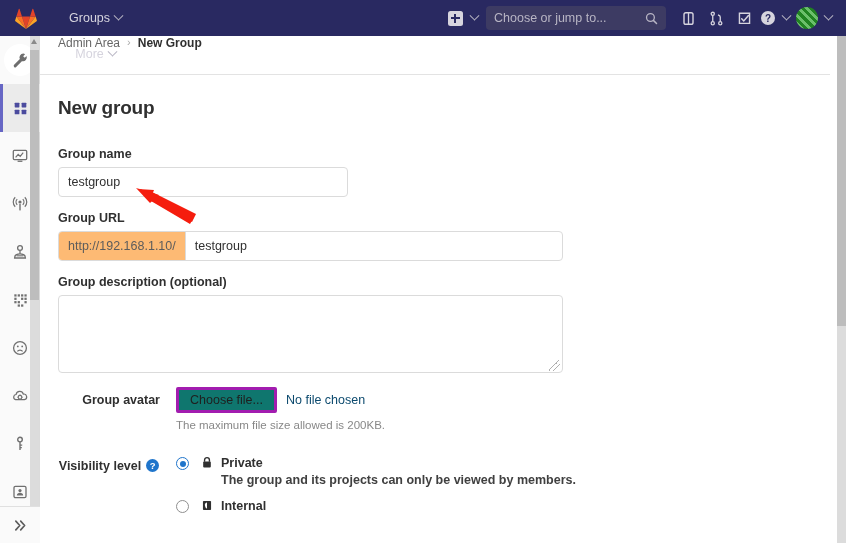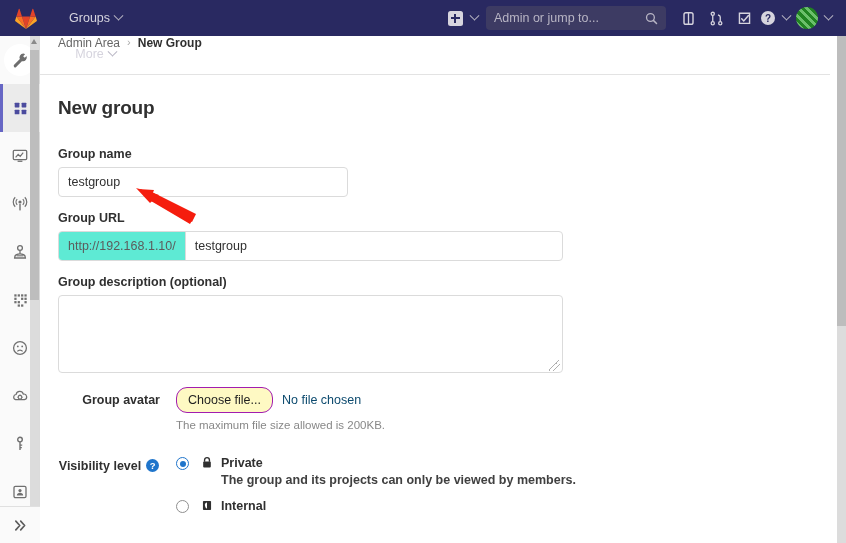--- a/index.html
+++ b/index.html
@@ -183,21 +183,21 @@
     padding: 0 9px;
     font-size: 12.5px; color: #303030;
     cursor: text;
   }
   .inputgroup {
     display: flex; width: 505px; height: 30px;
     border: 1px solid #dbdbdb; border-radius: 4px;
     overflow: hidden; background: #fff;
   }
   .ig-prefix {
-    background: #5eead4;
+    background: #fdba74;
     border-right: 1px solid #dbdbdb;
     display: flex; align-items: center;
     padding: 0 9px;
     font-size: 12.5px; color: #5c5c5c;
     white-space: nowrap;
   }
   .ig-input {
     flex: 1; display: flex; align-items: center;
     padding: 0 9px; font-size: 12.5px; color: #303030;
     cursor: text;
@@ -221,22 +221,22 @@
   .row-h { display: flex; margin-bottom: 6px; }
   .row-h .lbl-col {
     width: 118px; text-align: right;
     padding-right: 16px; padding-top: 6px;
     font-size: 12.5px; font-weight: bold; color: #303030;
     flex-shrink: 0;
   }
   .filebtn {
     display: inline-flex; align-items: center;
     height: 26px; padding: 0 11px;
-    border: 1px solid #a21caf; border-radius: 11px;
-    background: #fef9c3;
+    border: 3px solid #a21caf; border-radius: 2px;
+    background: #0f766e;
     font-size: 12.5px; color: #1f1f1f;
     cursor: pointer;
   }
   .filename {
     font-size: 12.5px; color: #0c4a6e;
     margin-left: 9px; line-height: 26px;
   }
   .helptext {
     font-size: 11.5px; color: #888;
     margin-top: 6px;
@@ -325,21 +325,21 @@
   <div class="topbar-right">
 
     <div class="tb-icon" style="width:22px">
       <span class="plus-box"></span>
     </div>
     <div class="tb-icon" style="width:16px">
       <span class="caret" style="margin-left:0"></span>
     </div>
 
     <div id="searchbox">
-      <span class="ph">Admin or jump to...</span>
+      <span class="ph">Choose or jump to...</span>
       <svg width="13" height="13" viewBox="0 0 16 16">
         <circle cx="6.7" cy="6.7" r="4.8" fill="none" stroke="#b8b5c4" stroke-width="1.6"></circle>
         <line x1="10.3" y1="10.3" x2="14.2" y2="14.2" stroke="#b8b5c4" stroke-width="1.8" stroke-linecap="round"></line>
       </svg>
     </div>
 
     <div class="tb-icon">
       <svg width="15" height="15" viewBox="0 0 16 16">
         <rect x="3.2" y="1.8" width="9.6" height="12.4" rx="2" fill="none" stroke="#d6d4de" stroke-width="1.5"></rect>
         <line x1="8" y1="2.2" x2="8" y2="13.8" stroke="#d6d4de" stroke-width="1.4"></line>

